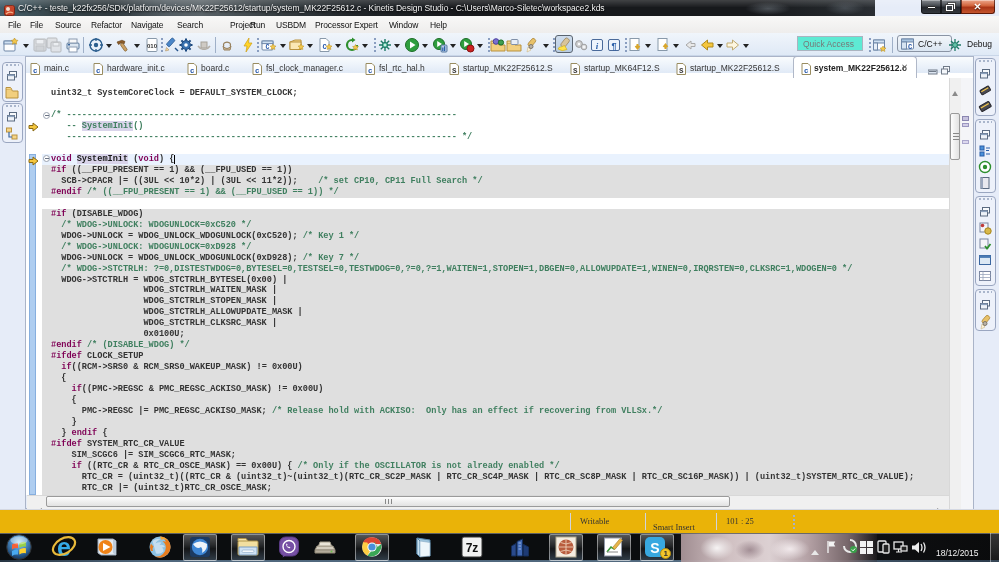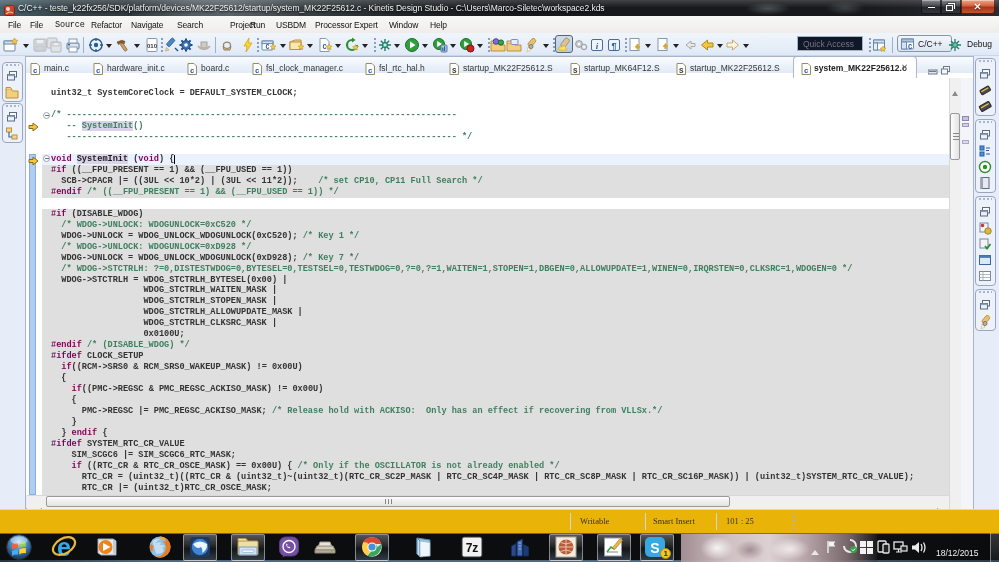--- a/index.html
+++ b/index.html
@@ -1,17 +1,17 @@
 <!DOCTYPE html>
 <html><head><meta charset="utf-8"><title>r</title>
 <style>
 *{margin:0;padding:0;box-sizing:border-box;}
 body{width:999px;height:562px;overflow:hidden;font-family:"Liberation Sans",sans-serif;}
 #screen{position:relative;width:999px;height:562px;background:#e6ecf8;overflow:hidden;}
-#titlebar{position:absolute;left:0;top:0;width:999px;height:16px;background:linear-gradient(90deg,#47616d 0%,#364449 6%,#2f383d 13%,#525c62 19%,#5a6368 23%,#3a4246 30%,#202529 40%,#17191c 52%,#17191c 86%,#24282c 96%,#2a2e33 100%);}
+#titlebar{position:absolute;left:0;top:0;width:875px;height:16px;background:linear-gradient(90deg,#47616d 0%,#364449 6%,#2f383d 13%,#525c62 19%,#5a6368 23%,#3a4246 30%,#202529 40%,#17191c 52%,#17191c 86%,#24282c 96%,#2a2e33 100%);}
 #titlebar:after{content:"";position:absolute;left:0;top:0;width:999px;height:7px;background:linear-gradient(rgba(255,255,255,.18),rgba(255,255,255,.02));}
 #titlebar .t{position:absolute;left:18px;top:2.5px;font-size:8.5px;letter-spacing:-0.05px;color:#f2f2f2;text-shadow:0 1px 2px #000;white-space:nowrap;}
 #menubar{position:absolute;left:0;top:16px;width:999px;height:17px;background:linear-gradient(#f8f8f7,#eeedec);font-size:8.5px;letter-spacing:-0.15px;color:#111;}
 #toolbar{position:absolute;left:0;top:33px;width:999px;height:23px;background:linear-gradient(#f0f5fb,#dfe9f6);border-bottom:1px solid #c9d6e8;}
 #tabstrip{position:absolute;left:26px;top:56px;width:947px;height:22px;background:linear-gradient(#fbfdfe,#e2ebf7 75%,#dee8f5);border-bottom:1px solid #c4cddc;}
 #tabwhite{position:absolute;left:26px;top:73px;width:947px;height:5px;background:#fff;}
 #editor{position:absolute;left:26px;top:78px;width:947px;height:417px;background:#fff;}
 #edborder{position:absolute;left:25px;top:56px;width:949px;height:453px;border:1px solid #aab4c8;pointer-events:none;}
 pre.code{position:absolute;left:51px;top:88.3px;font-family:"Liberation Mono",monospace;font-weight:bold;font-size:8.6px;line-height:10.95px;letter-spacing:-0.02px;color:#333;}
 pre.code .p{color:#333;}
@@ -41,21 +41,21 @@
       <div style="position:absolute;left:941px;top:0px;width:20px;height:14px;background:linear-gradient(#6a6f75,#3a3e44 45%,#23262b 55%,#33373d);border:1px solid #14161a;border-top:none;box-shadow:inset 0 1px 0 rgba(255,255,255,.35);"></div>
       <div style="position:absolute;left:961px;top:0px;width:34px;height:14px;background:linear-gradient(#e89270,#cf5a30 45%,#a83416 55%,#c4562e);border:1px solid #5e1a08;border-top:none;border-radius:0 0 3px 0;box-shadow:inset 0 1px 0 rgba(255,255,255,.4);"></div>
       <div style="position:absolute;left:927px;top:6px;width:9px;height:3px;background:#fff;border:1px solid #222;border-radius:1px;"></div>
       <div style="position:absolute;left:948px;top:3px;width:7px;height:6px;border:1.4px solid #fff;outline:1px solid #333;background:transparent;"></div>
       <div style="position:absolute;left:946px;top:5px;width:7px;height:6px;border:1.4px solid #fff;outline:1px solid #333;background:#3a3e44;"></div>
       <span style="position:absolute;left:973.5px;top:0.5px;font:bold 9.5px 'Liberation Sans',sans-serif;color:#fff;text-shadow:0 1px 1px #401000;">✕</span>
   </div>
   <div id="menubar">
       <span style="position:absolute;left:8px;top:4px;">File</span>
       <span style="position:absolute;left:30px;top:4px;">File</span>
-      <span style="position:absolute;left:55px;top:4px;font-family:Liberation Mono, monospace;">Source</span>
+      <span style="position:absolute;left:55px;top:4px;">Source</span>
       <span style="position:absolute;left:91px;top:4px;">Refactor</span>
       <span style="position:absolute;left:131px;top:4px;">Navigate</span>
       <span style="position:absolute;left:177px;top:4px;">Search</span>
       <span style="position:absolute;left:212px;top:4px;padding-left:18px;">Project</span>
       <span style="position:absolute;left:250px;top:4px;">Run</span>
       <span style="position:absolute;left:276px;top:4px;">USBDM</span>
       <span style="position:absolute;left:315px;top:4px;">Processor Expert</span>
       <span style="position:absolute;left:389px;top:4px;">Window</span>
       <span style="position:absolute;left:430px;top:4px;">Help</span>
     </div>
@@ -231,21 +231,21 @@
         <path d="M9 4 L4 8 l5 4 v-2.5 h4 v-3 H9z" fill="#e9e9e9" stroke="#a8a8a8"></path>
       </svg></div>
     <div style="position:absolute;left:699px;top:37px;width:16px;height:16px;"><svg width="16" height="16" viewBox="0 0 16 16">
         <path d="M8.5 3 L2.5 8 l6 5 v-3 h5.5 v-4 H8.5z" fill="#f5c73e" stroke="#b08a1a"></path>
       </svg></div>
     <div style="position:absolute;left:717px;top:44px;width:0;height:0;border-left:3.5px solid transparent;border-right:3.5px solid transparent;border-top:4px solid #222;"></div>
     <div style="position:absolute;left:725px;top:37px;width:16px;height:16px;"><svg width="16" height="16" viewBox="0 0 16 16">
         <path d="M7.5 3 L13.5 8 l-6 5 v-3 H2 v-4 h5.5z" fill="#fdf6e0" stroke="#c0aa70"></path>
       </svg></div>
     <div style="position:absolute;left:743px;top:44px;width:0;height:0;border-left:3.5px solid transparent;border-right:3.5px solid transparent;border-top:4px solid #222;"></div>
-    <div style="position:absolute;left:797px;top:36px;width:66px;height:15px;background:#0f172a;border:1px solid #aab4c0;">
+    <div style="position:absolute;left:797px;top:36px;width:66px;height:15px;background:#5eead4;border:1px solid #aab4c0;">
       <span style="position:absolute;left:5px;top:2px;font:8.5px 'Liberation Sans',sans-serif;color:#777;">Quick Access</span>
     </div>
     <div style="position:absolute;left:869px;top:38px;width:2px;height:14px;background-image:repeating-linear-gradient(#8a9ec0 0 2px, transparent 2px 4px);"></div>
     <div style="position:absolute;left:872px;top:37px;width:16px;height:16px;"><svg width="16" height="16" viewBox="0 0 16 16">
         <rect x="1.5" y="3" width="11" height="10" rx="1" fill="#fdfdfd" stroke="#6f87a8"></rect>
         <rect x="1.5" y="3" width="11" height="3" fill="#cfe0f2" stroke="#6f87a8"></rect>
         <rect x="1.5" y="6" width="4" height="7" fill="#e6eef8" stroke="#6f87a8"></rect>
         <path d="M11 9 l1 1.8 2 .3-1.5 1.4.4 2-1.9-1-1.8 1 .4-2-1.5-1.4 2-.3z" fill="#f3c74c" stroke="#b98e1f" stroke-width=".5"></path>
       </svg></div>
     <div style="position:absolute;left:892px;top:37px;width:1px;height:16px;background:#9fb0c8;"></div>
@@ -509,21 +509,21 @@
     <div style="position:absolute;left:978px;top:314px;width:14px;height:14px;"><svg width="16" height="16" viewBox="0 0 16 16">
         <rect x="6" y="1" width="4.5" height="9" rx="2" transform="rotate(40 8 5)" fill="#e8c26a" stroke="#a87f30" stroke-width=".7"></rect>
         <path d="M4 10 l3 3 -4 2 z" fill="#fdf3da" stroke="#c9b684" stroke-width=".6"></path>
         <circle cx="7" cy="9.5" r="2" fill="#b9b2a6" stroke="#7d766a"></circle>
       </svg></div>
 
   <div id="statusbar">
     <div style="position:absolute;left:570px;top:3px;width:1px;height:17px;background:#d0d4de;"></div>
     <span style="position:absolute;left:580px;top:6px;">Writable</span>
     <div style="position:absolute;left:645px;top:3px;width:1px;height:17px;background:#d0d4de;"></div>
-    <span style="position:absolute;left:653px;top:6px;">Smart Insert</span>
+    <span style="position:absolute;left:653px;top:12px;">Smart Insert</span>
     <div style="position:absolute;left:716px;top:3px;width:1px;height:17px;background:#d0d4de;"></div>
     <span style="position:absolute;left:726px;top:6px;">101 : 25</span>
     <div style="position:absolute;left:793px;top:5px;width:2px;height:14px;background-image:repeating-linear-gradient(#aab2c4 0 2px, transparent 2px 4px);"></div>
   </div>
 
   <div id="taskbar"></div>
   <div id="tkglass"></div>
   <div style="position:absolute;left:700px;top:536px;width:34px;height:24px;border-radius:50%;background:radial-gradient(rgba(255,255,255,.85),rgba(255,255,255,0) 70%);"></div>
   <div style="position:absolute;left:770px;top:538px;width:40px;height:22px;border-radius:50%;background:radial-gradient(rgba(252,246,248,.8),rgba(255,255,255,0) 70%);"></div>
   <div style="position:absolute;left:735px;top:540px;width:30px;height:20px;border-radius:50%;background:radial-gradient(rgba(120,95,105,.55),rgba(120,95,105,0) 70%);"></div>

